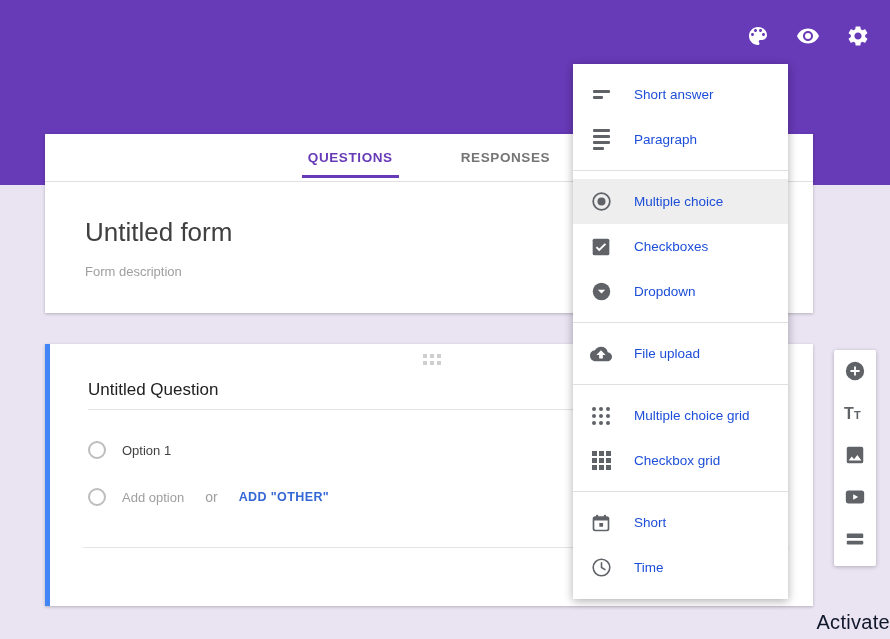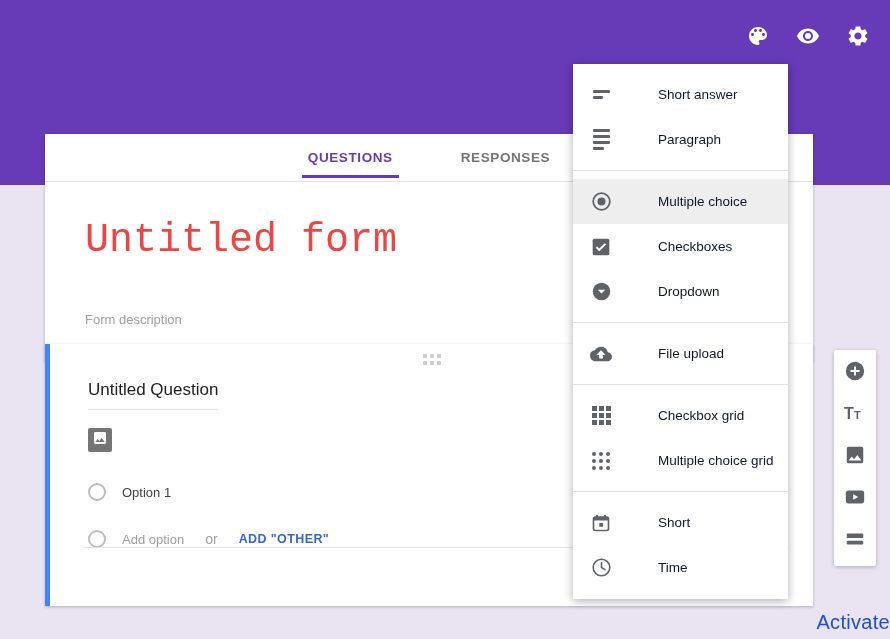--- a/index.html
+++ b/index.html
@@ -77,28 +77,27 @@
     left: 0; right: 0; bottom: 0;
     height: 3px;
     background: #673AB7;
   }
 
   .form-head {
     padding: 34px 40px 34px 40px;
     background: #fff;
   }
   .form-title {
-    font-size: 40px;
-    color: #ef4444;
+    font-size: 26px;
+    color: #404040;
     font-weight: normal;
     line-height: 1.25;
-    font-family: Liberation Mono, monospace;
   }
   .form-desc {
-    margin-top: 46px;
+    margin-top: 15px;
     font-size: 13px;
     color: #9e9e9e;
   }
 
   
   .qcard {
     position: absolute;
     left: 45px; top: 344px;
     width: 768px;
     height: 262px;
@@ -120,21 +119,20 @@
   .drag-handle i {
     width: 4px; height: 4px;
     background: #cfcfcf;
     display: block;
   }
   .q-body { padding: 36px 34px 0 38px; }
   .q-title-row {
     display: flex;
     align-items: flex-start;
     gap: 14px;
-    flex-direction: column;
   }
   .q-title-wrap { flex: 1; }
   .q-title {
     font-size: 17px;
     color: #212121;
     padding-bottom: 9px;
     border-bottom: 1px solid #e4e4e4;
   }
   .img-btn {
     width: 24px; height: 24px;
@@ -225,42 +223,41 @@
   .menu-icon {
     width: 24px; height: 24px;
     margin-right: 21px;
     display: flex;
     align-items: center;
     justify-content: center;
     flex: 0 0 auto;
   }
   .menu-label {
     font-size: 13.5px;
-    color: #0f172a;
-    margin-left: 24px;
+    color: #1d4ed8;
   }
   .menu-sep {
     height: 1px;
     background: #e0e0e0;
     margin: 8px 0;
   }
 
   
   .bars { display: flex; flex-direction: column; gap: 3px; }
   .bars i { display: block; height: 3px; background: #5f6368; border-radius: 1px; }
   .dotgrid { display: grid; gap: 3px; }
   .dotgrid i { width: 4px; height: 4px; background: #5f6368; display: block; }
   .dotgrid.round i { border-radius: 50%; }
 
   
   .watermark {
     position: absolute;
     right: 0px; bottom: 5px;
     font-size: 20px;
-    color: #1d4ed8;
+    color: #0f172a;
     font-family: "Liberation Sans", sans-serif;
     letter-spacing: 0.3px;
     white-space: nowrap;
   }
 </style>
 </head>
 <body>
 
 <div id="app">
 
@@ -455,50 +452,50 @@
           <path d="M19.35 10.04A7.49 7.49 0 0012 4a7.48 7.48 0 00-6.64 4.04A5.994 5.994 0 000 14c0 3.31 2.69 6 6 6h13c2.76 0 5-2.24 5-5 0-2.64-2.05-4.78-4.65-4.96zM14 13v4h-4v-4H7l5-5 5 5h-3z"></path>
         </svg>
       </span>
       <span class="menu-label">File upload</span>
     </div>
 
     <div class="menu-sep"></div>
 
     <div class="menu-item">
       <span class="menu-icon">
+        <span class="dotgrid round" style="grid-template-columns:repeat(3,4px);grid-template-rows:repeat(3,4px)">
+          <i></i>
+            <i></i>
+            <i></i>
+            <i></i>
+            <i></i>
+            <i></i>
+            <i></i>
+            <i></i>
+            <i></i>
+        </span>
+      </span>
+      <span class="menu-label">Multiple choice grid</span>
+    </div>
+    <div class="menu-item">
+      <span class="menu-icon">
         <span class="dotgrid" style="grid-template-columns:repeat(3,5px);grid-template-rows:repeat(3,5px);gap:2px">
           <i style="width:5px;height:5px"></i>
             <i style="width:5px;height:5px"></i>
             <i style="width:5px;height:5px"></i>
           <i style="width:5px;height:5px"></i>
             <i style="width:5px;height:5px"></i>
             <i style="width:5px;height:5px"></i>
           <i style="width:5px;height:5px"></i>
             <i style="width:5px;height:5px"></i>
             <i style="width:5px;height:5px"></i>
         </span>
       </span>
       <span class="menu-label">Checkbox grid</span>
     </div>
-    <div class="menu-item">
-      <span class="menu-icon">
-        <span class="dotgrid round" style="grid-template-columns:repeat(3,4px);grid-template-rows:repeat(3,4px)">
-          <i></i>
-            <i></i>
-            <i></i>
-            <i></i>
-            <i></i>
-            <i></i>
-            <i></i>
-            <i></i>
-            <i></i>
-        </span>
-      </span>
-      <span class="menu-label">Multiple choice grid</span>
-    </div>
 
     <div class="menu-sep"></div>
 
     <div class="menu-item">
       <span class="menu-icon">
         <svg width="20" height="20" viewBox="0 0 24 24">
           <rect x="3" y="5" width="18" height="16" rx="2" fill="none" stroke="#5f6368" stroke-width="2"></rect>
           <rect x="3" y="5" width="18" height="4" fill="#5f6368"></rect>
           <rect x="6" y="2" width="2.6" height="4" rx="1" fill="#5f6368"></rect>
           <rect x="15.4" y="2" width="2.6" height="4" rx="1" fill="#5f6368"></rect>

